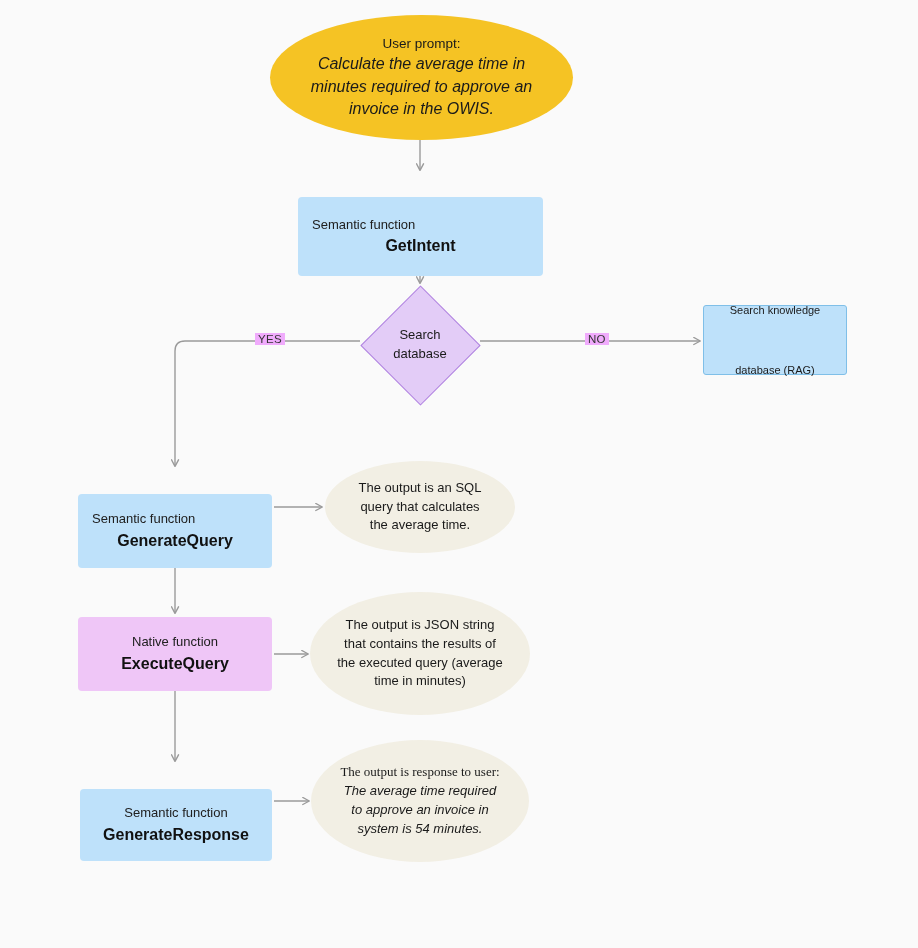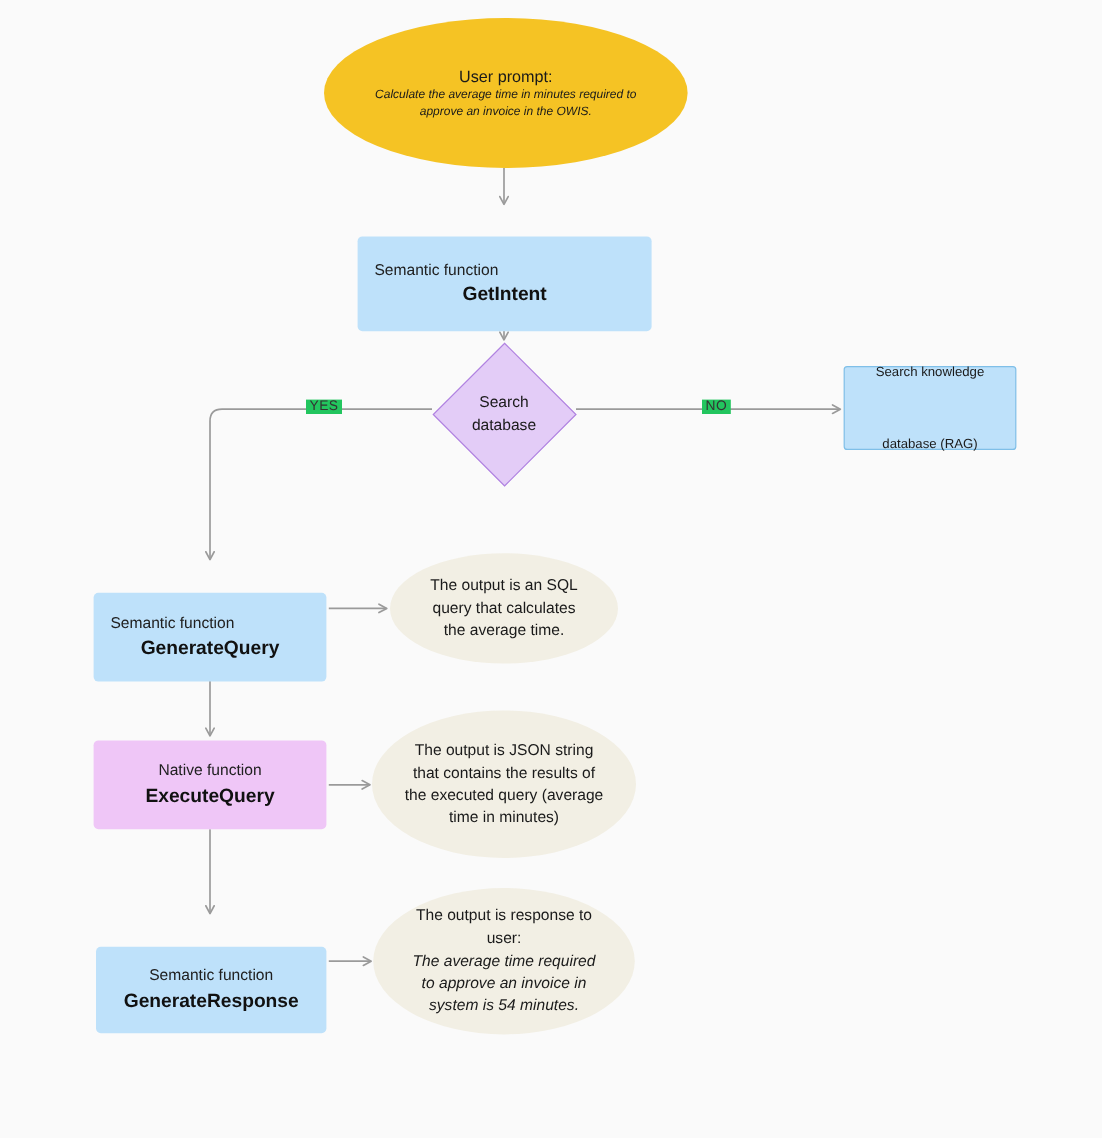--- a/index.html
+++ b/index.html
@@ -48,21 +48,21 @@
     background: #F5C324;
     border-radius: 50%;
     padding: 0 30px;
     line-height: 1.42;
   }
   .prompt-ellipse .lead {
     font-size: 13.5px;
     font-style: normal;
   }
   .prompt-ellipse .body {
-    font-size: 10px;
+    font-size: 16px;
     font-style: italic;
   }
 
   
   .fn-box {
     border-radius: 4px;
     justify-content: center;
     padding: 0 14px;
   }
   .fn-box .kind {
@@ -148,29 +148,29 @@
   }
   .out-sql {
     left: 325px; top: 461px; width: 190px; height: 92px;
   }
   .out-json {
     left: 310px; top: 592px; width: 220px; height: 123px;
   }
   .out-resp {
     left: 311px; top: 740px; width: 218px; height: 122px;
   }
-  .out-resp .lead { font-style: normal; }
+  .out-resp .lead { font-style: normal; font-family: Liberation Serif, serif; }
   .out-resp .body { font-style: italic; }
 
   
   .edge-label {
     position: absolute;
     font-size: 11.5px;
     color: #333333;
-    background: #22c55e;
+    background: #f0abfc;
     padding: 0 3px;
     letter-spacing: 0.3px;
   }
   .label-yes { left: 255px; top: 333px; }
   .label-no  { left: 585px; top: 333px; }
 </style>
 </head>
 <body>
 
 <div id="canvas">

